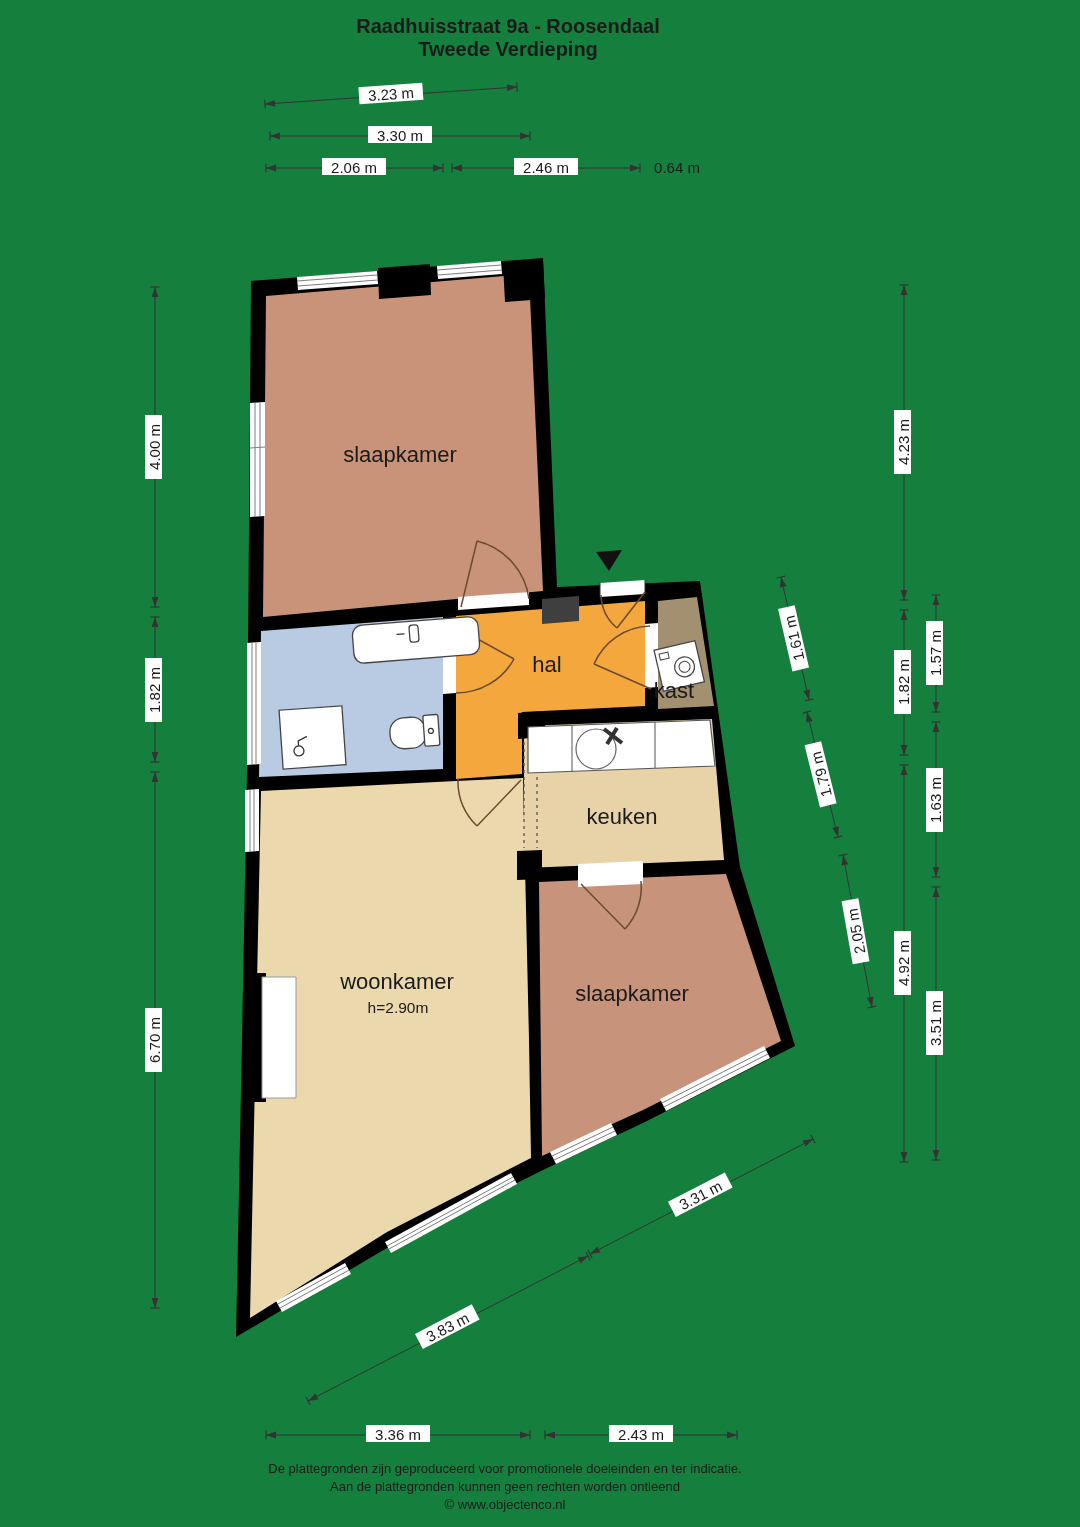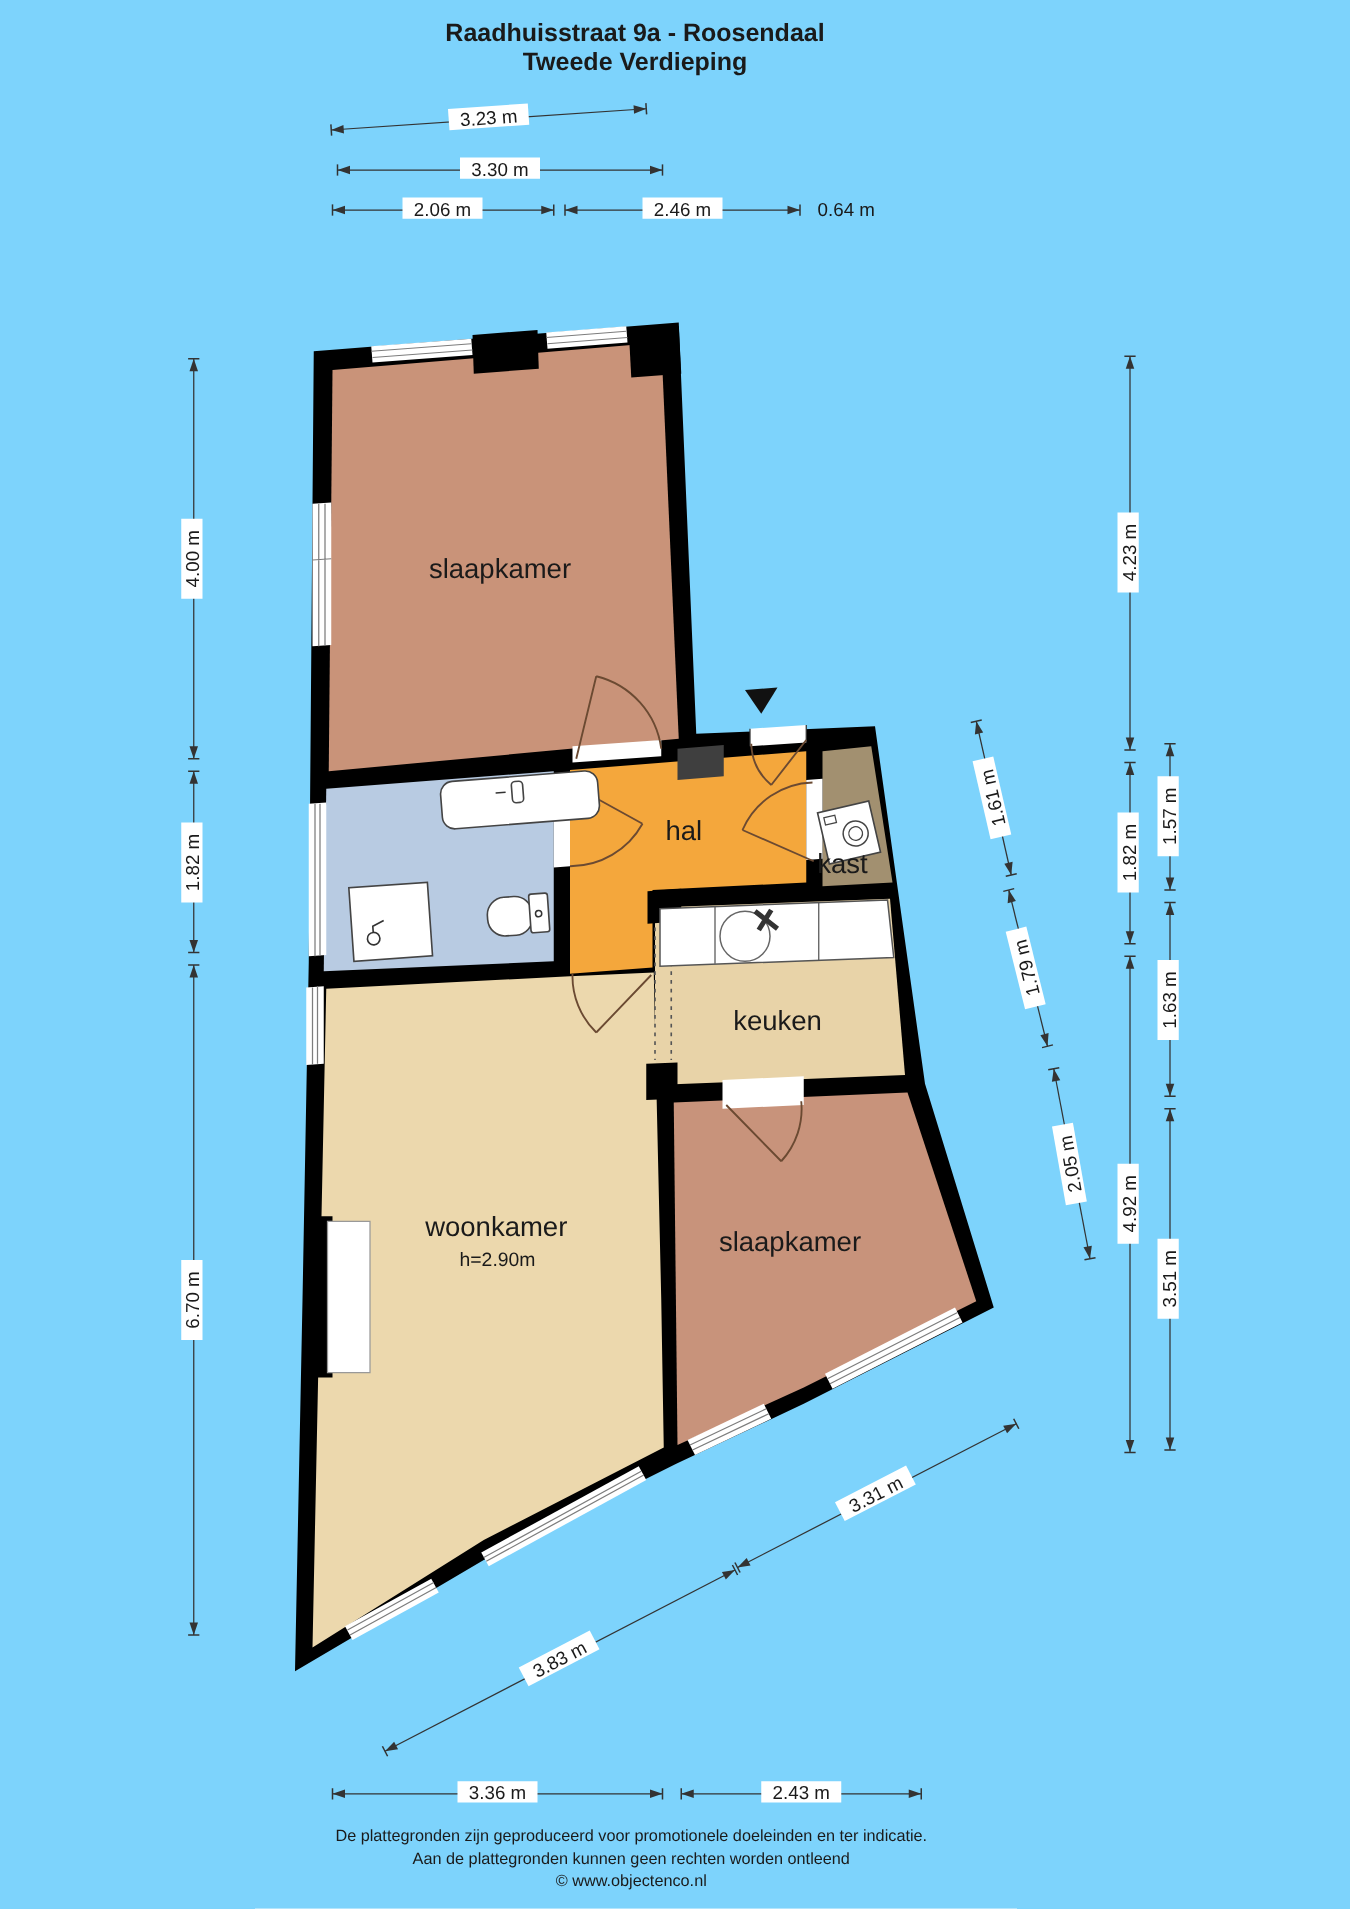--- a/index.html
+++ b/index.html
@@ -1,16 +1,16 @@
 <!DOCTYPE html>
 <html><head>
 <meta charset="utf-8">
 <style>
   html,body{margin:0;padding:0;background:#fff;}
-  .page{position:relative;width:1080px;height:1527px;background:#7dd3fc;overflow:hidden;
+  .page{position:relative;width:1080px;height:1527px;background:#15803d;overflow:hidden;
         font-family:"Liberation Sans",sans-serif;}
   svg text{font-family:"Liberation Sans",sans-serif;fill:#1a1a1a;}
   .dim-line{stroke:#333;stroke-width:1;fill:none;}
   .dim-label{font-size:15px;}
   .room-label{font-size:22px;}
   .glazing{stroke:#7d7d7d;stroke-width:1;fill:none;}
   .door{stroke:#6b4a32;stroke-width:1.5;fill:none;}
   .fixture{fill:#fff;stroke:#444;stroke-width:1.3;}
   .fixline{stroke:#333;stroke-width:1.3;fill:none;}
 </style>

